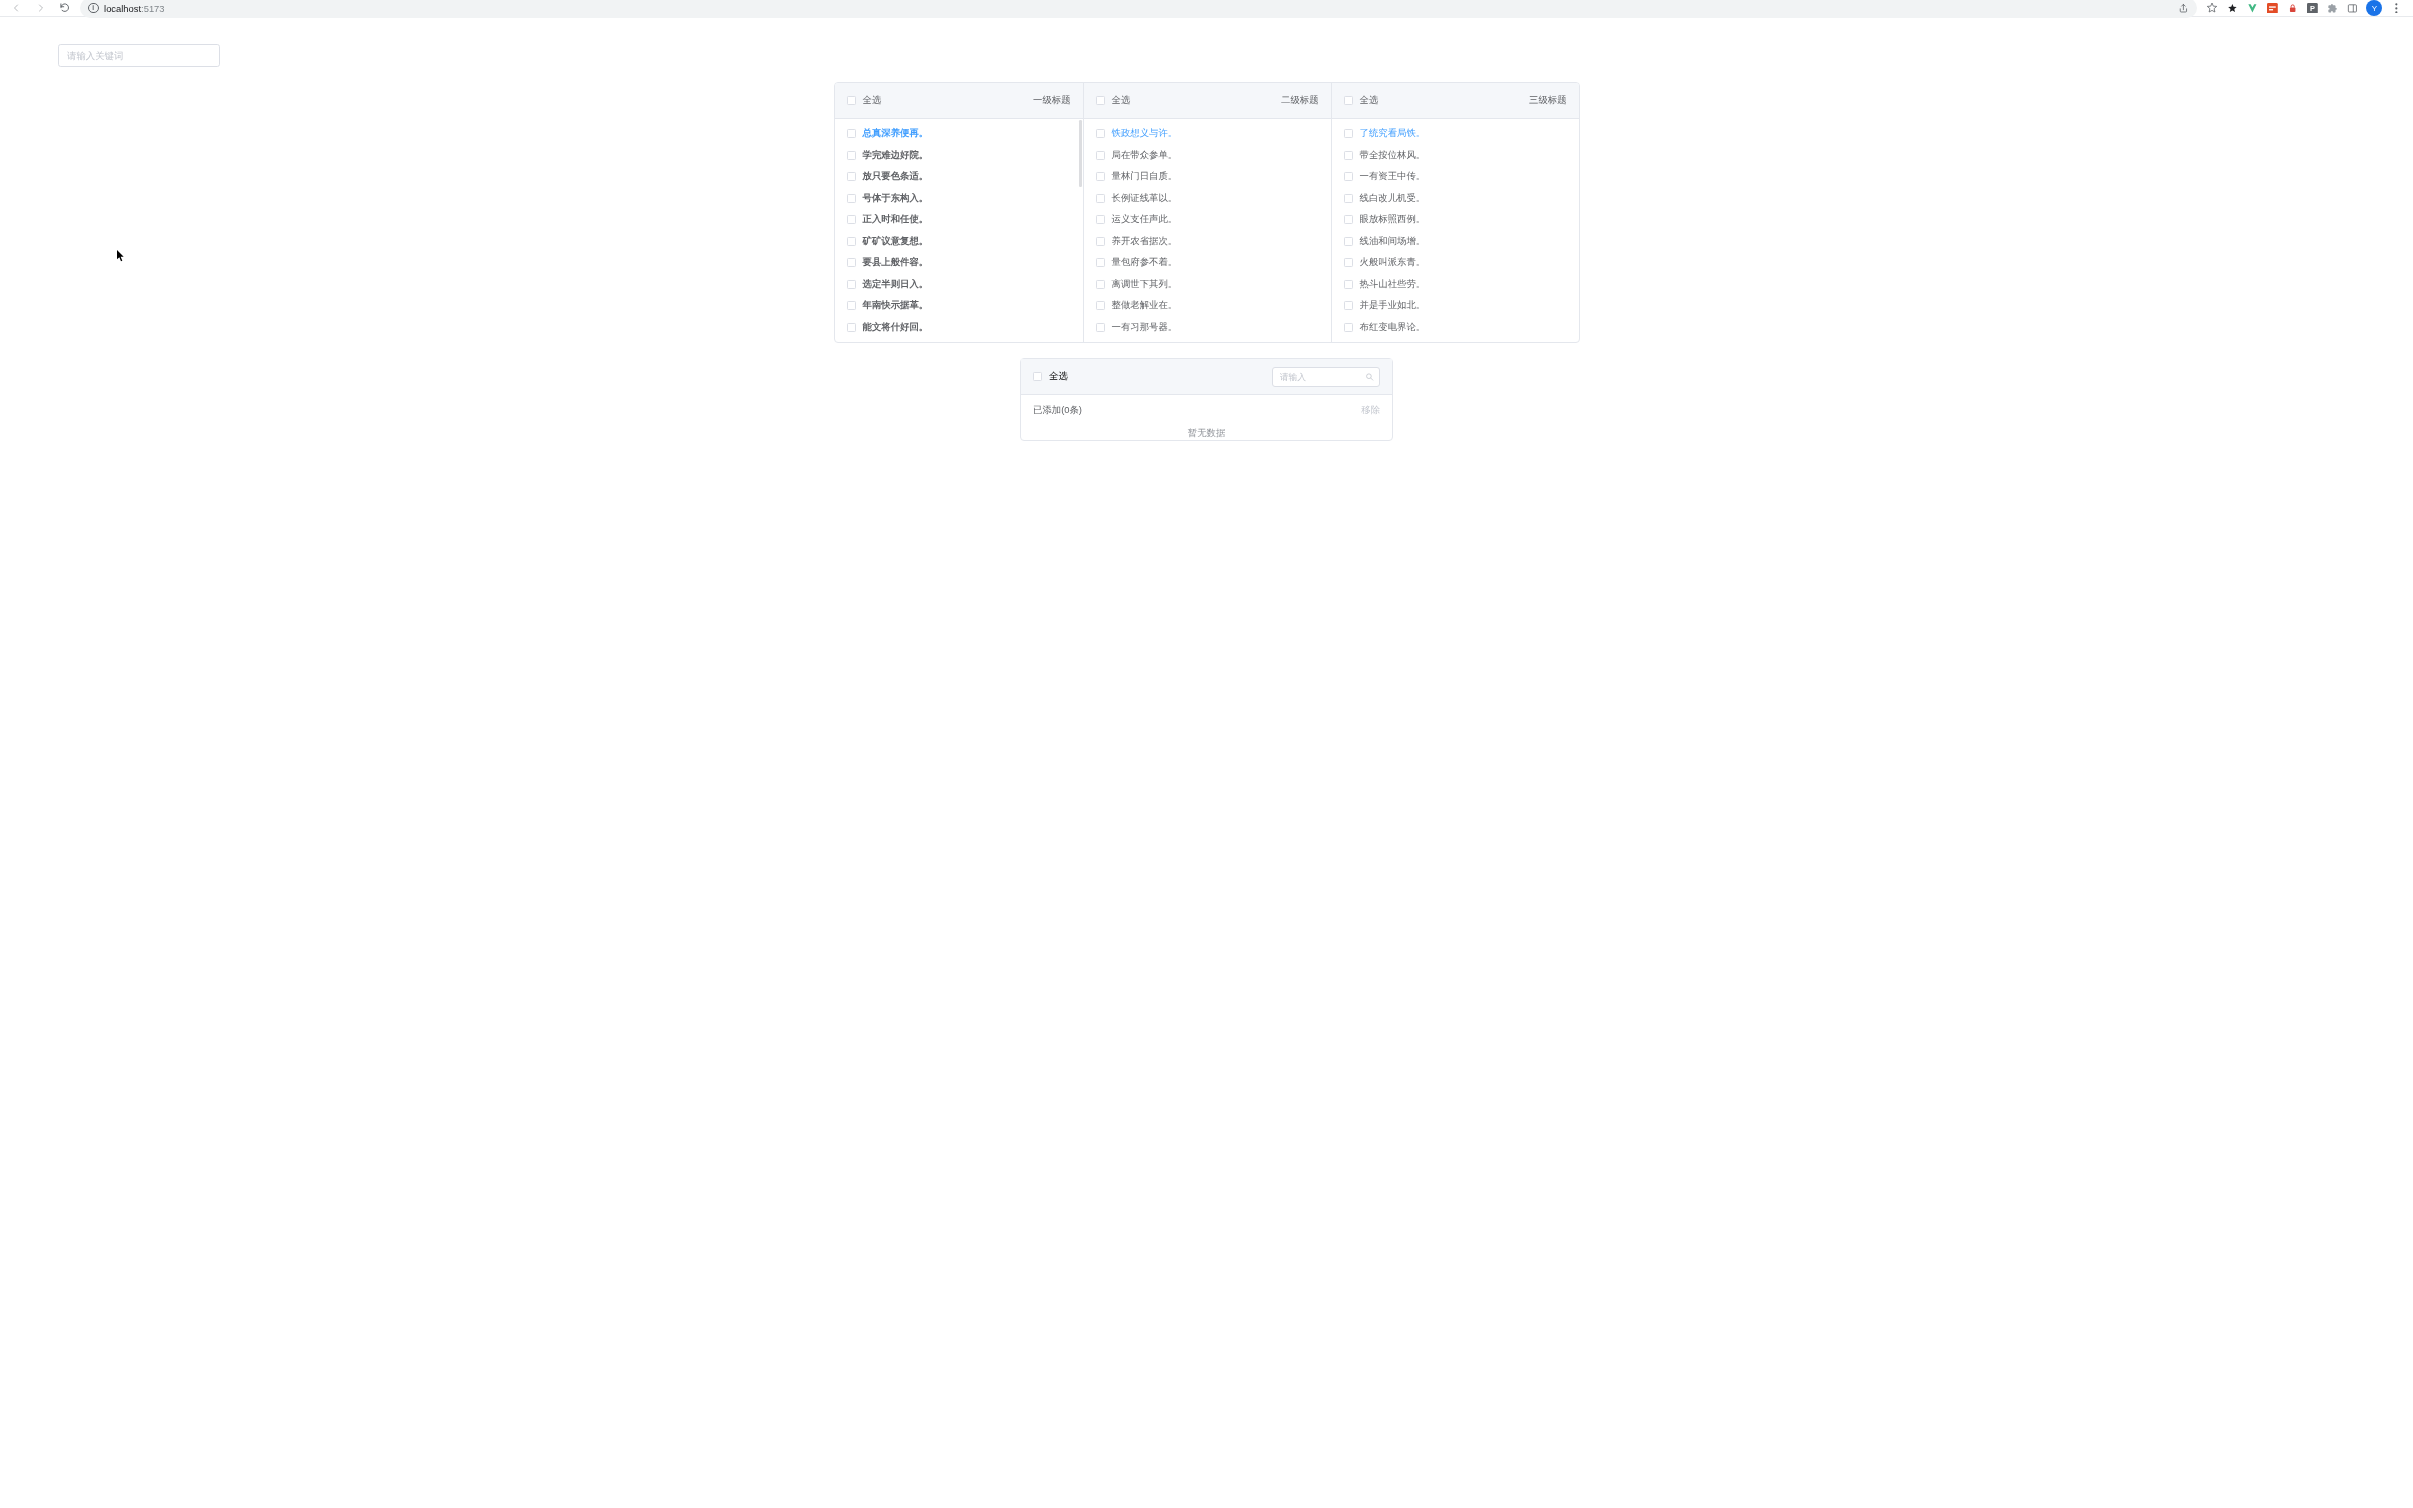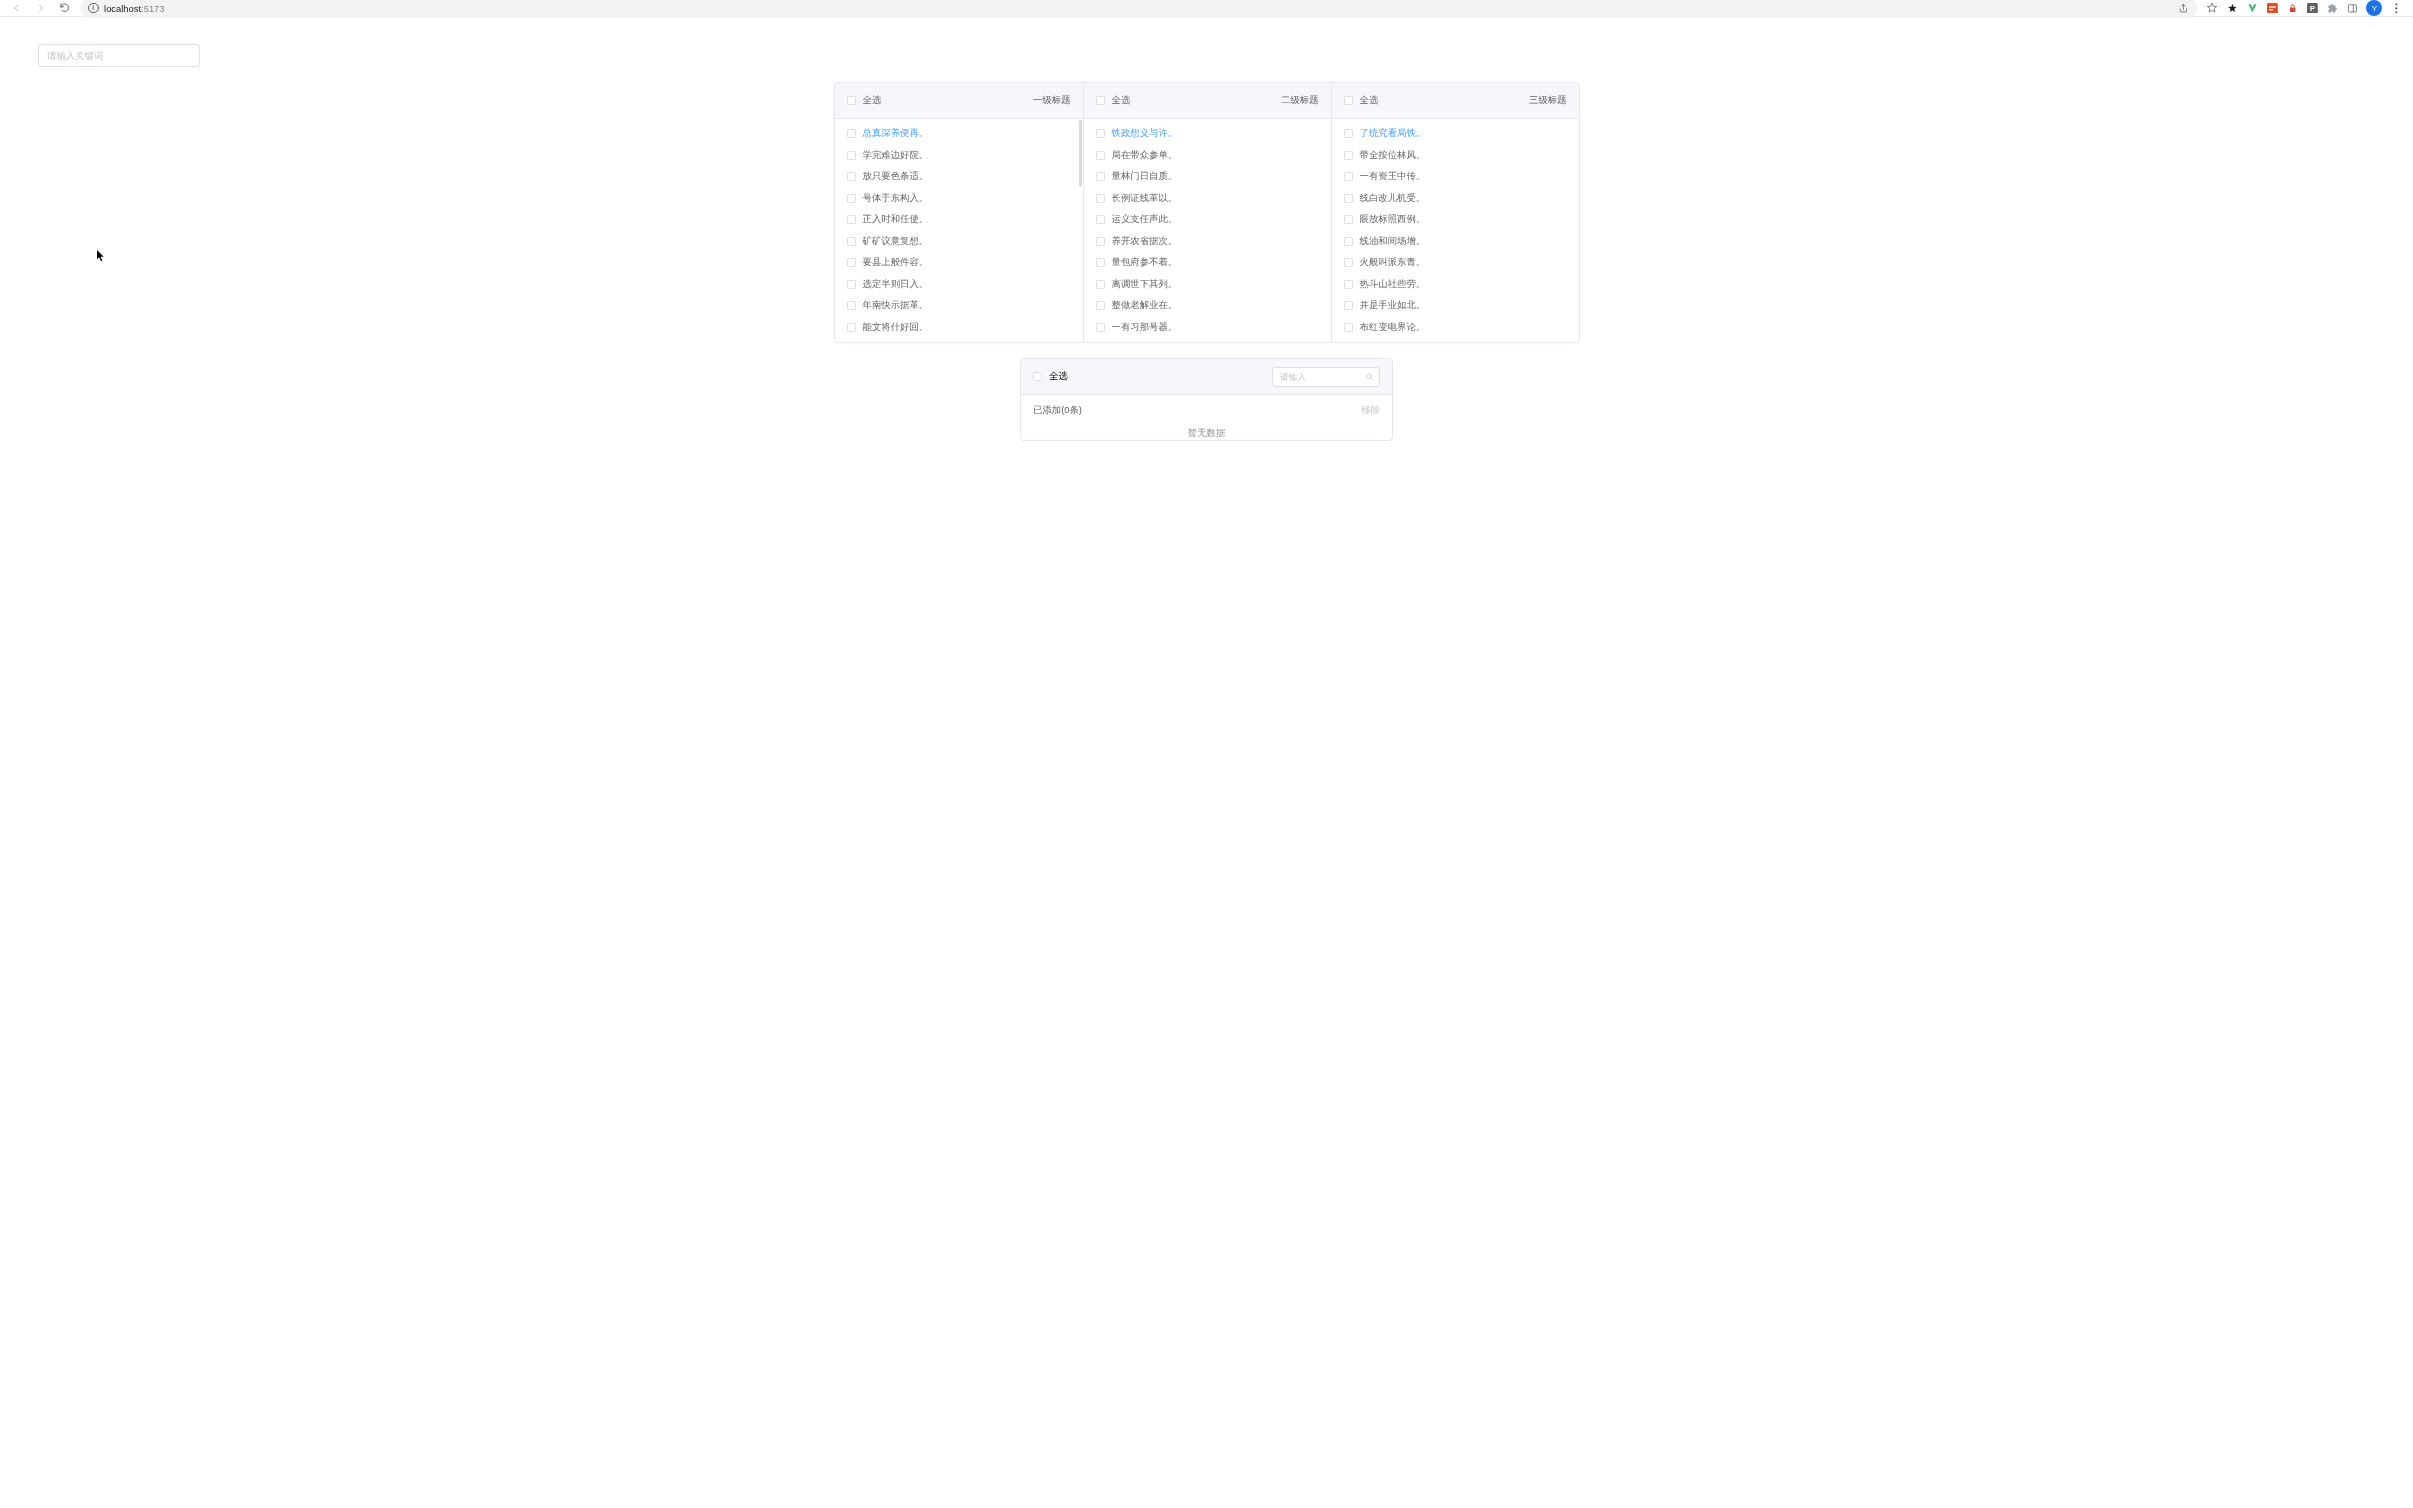--- a/index.html
+++ b/index.html
@@ -20,21 +20,21 @@
   .addrbar { flex:1; height:20px; background:#f1f3f4; border-radius:10px; display:flex; align-items:center; padding:0 8px; color:#202124; font-size:9.4px; gap:5.4px; }
   .addrbar .info { width:10.8px; height:10.8px; border:1px solid #5f6368; border-radius:50%; display:flex; align-items:center; justify-content:center; font-size:6.7px; color:#5f6368; font-weight:bold; line-height:1; }
   .addr-host { color:#202124; }
   .addr-port { color:#80868b; }
   .addrbar .share { margin-left:auto; width:10.8px; height:10.8px; }
   .ext-icons { display:flex; align-items:center; gap:8px; padding:0 4px; }
   .ext-icon { width:12px; height:12px; display:flex; align-items:center; justify-content:center; font-size:9.4px; }
   .ext-icons .avatar { width:16px; height:16px; border-radius:50%; background:#1a73e8; color:#fff; display:flex; align-items:center; justify-content:center; font-size:8px; }
 
   
-  .page { padding: 27px 38px; }
+  .page { padding: 27px 58px; }
 
   .search-input { width: 162px; height: 23px; border:0.7px solid #dcdfe6; border-radius:2.7px; padding:0 8px; font-size:9.4px; color:#606266; background:#fff; }
   .search-input::placeholder { color:#c0c4cc; }
 
   .panels { display:flex; gap:15px; margin-top:15px; align-items:center;flex-direction:column; }
   .panel-group { display:flex; border:0.7px solid #e4e7ed; border-radius:4px; overflow:hidden; background:#fff; }
   .panel { width: 248px; display:flex; flex-direction:column; }
   .panel + .panel { border-left:0.7px solid #e4e7ed; }
 
   .panel-header { height: 36px; background:#f5f7fa; display:flex; align-items:center; padding:0 12px; font-size:9.4px; color:#606266; border-bottom:0.7px solid #e4e7ed; }
@@ -58,21 +58,21 @@
 
   .right-body { flex:1; display:flex; flex-direction:column; }
   .added-row { display:flex; align-items:center; padding:9.4px 12px; color:#606266; font-size:9.4px; }
   .added-row .remove-btn { margin-left:auto; color:#c0c4cc; font-size:9.4px; background:none; border:none; cursor:pointer; }
   .empty { flex:1; display:flex; align-items:center; justify-content:center; color:#909399; font-size:9.4px; }
 
   .cursor-arrow { position:absolute; left:59px; top:168px; width:8px; height:12px; pointer-events:none; z-index:50; }
   .cursor-arrow svg { width:8px; height:12px; }
 
   
-  .panel-body.has-scroll { position:relative; }
+  .panel-body.has-scroll { position:relative;font-weight:bold; }
   .panel-body.has-scroll::after { content:''; position:absolute; right:0.7px; top:1.3px; width:2.7px; height:67px; background:#dcdde0; border-radius:1.3px; }
 
   svg { display:block; }
 </style>
 </head>
 <body>
 
 <div class="chrome">
   <div class="toolbar">
     <div class="navbtn disabled">

